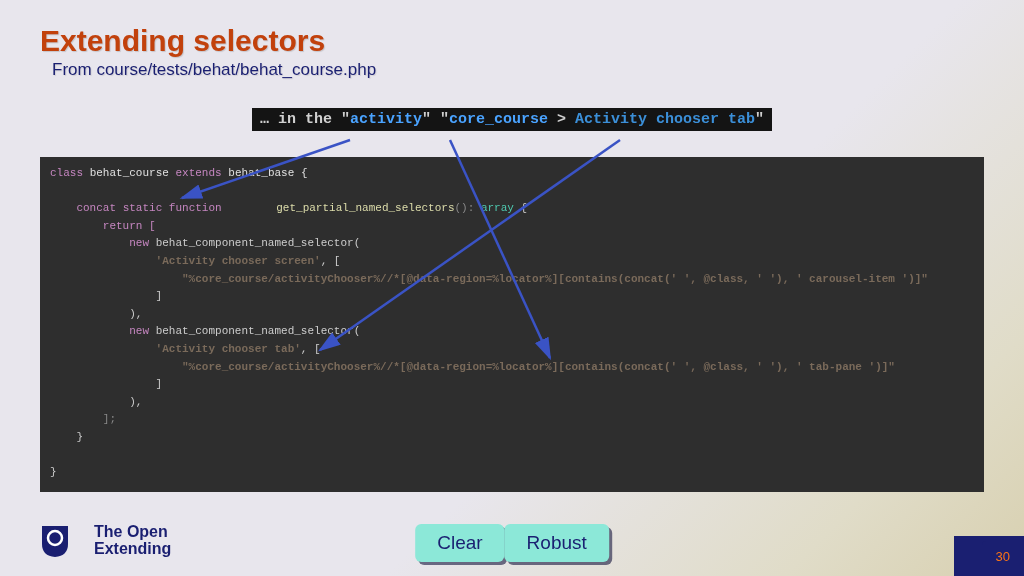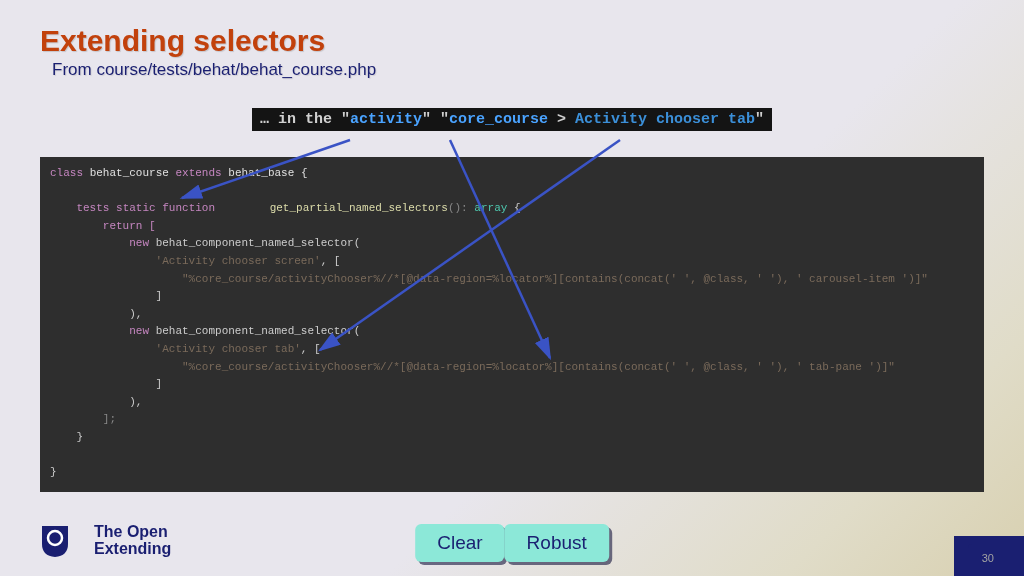--- a/index.html
+++ b/index.html
@@ -45,21 +45,21 @@
     font-size: 11px;
     line-height: 1.6;
     padding: 8px 10px 10px 10px;
     white-space: pre;
     overflow: hidden;
   }
   .kw { color: #c586c0; }
   .cls { color: #e0e0e0; }
   .fn { color: #dcdcaa; margin-left: 48px; }
   .type { color: #4ec9b0; }
-  .str { color: #7a6a5a; }
+  .str { color: #7a6a5a; font-weight: bold; }
   .new { color: #c586c0; }
   .punc { color: #888; }
   .logo {
     position: absolute;
     left: 40px;
     bottom: 18px;
     display: flex;
     align-items: center;
     gap: 8px;
   }
@@ -88,25 +88,25 @@
     border-radius: 6px;
     padding: 8px 22px;
     font-size: 19px;
     font-weight: 500;
     color: #1a1f71;
     box-shadow: 3px 3px 0 rgba(20,20,60,0.6);
     cursor: pointer;
   }
   .page-num {
     position: absolute;
-    right: 20px;
+    right: 4px;
     bottom: 8px;
-    color: #a3a3a3;
+    color: #f97316;
     background: #1a1f71;
-    font-size: 11px;
+    font-size: 13px;
     padding: 8px 10px 4px 14px;
     border-top-left-radius: 4px;
   }
   .corner {
     position: absolute;
     right: 0;
     bottom: 0;
     width: 70px;
     height: 40px;
     background: #1a1f71;
@@ -125,21 +125,21 @@
 
 <h1 class="title">Extending selectors</h1>
 <div class="subtitle">From course/tests/behat/behat_course.php</div>
 
 <div class="step-line">
   <span>… in the "</span><span class="hl-activity">activity</span><span>" "</span><span class="hl-core">core_course</span><span> &gt; </span><span class="hl-tab">Activity chooser tab</span><span>"</span>
 </div>
 
 <div class="code-block"><span class="kw">class</span> <span class="cls">behat_course</span> <span class="kw">extends</span> <span class="cls">behat_base {</span>
 
-    <span class="kw">tests</span> <span class="kw">static</span> <span class="kw">function</span> <span class="fn">get_partial_named_selectors</span><span class="punc">():</span> <span class="type">array</span><span> {</span>
+    <span class="kw">concat</span> <span class="kw">static</span> <span class="kw">function</span> <span class="fn">get_partial_named_selectors</span><span class="punc">():</span> <span class="type">array</span><span> {</span>
 <span class="kw">        return [</span>
 <span class="new">            new</span><span> behat_component_named_selector(</span>
 <span class="str">                'Activity chooser screen'</span><span>, [</span>
 <span class="str">                    "%core_course/activityChooser%//*[@data-region=%locator%][contains(concat(' ', @class, ' '), ' carousel-item ')]"</span>
 <span>                ]</span>
 <span>            ),</span>
 <span class="new">            new</span><span> behat_component_named_selector(</span>
 <span class="str">                'Activity chooser tab'</span><span>, [</span>
 <span class="str">                    "%core_course/activityChooser%//*[@data-region=%locator%][contains(concat(' ', @class, ' '), ' tab-pane ')]"</span>
 <span>                ]</span>

